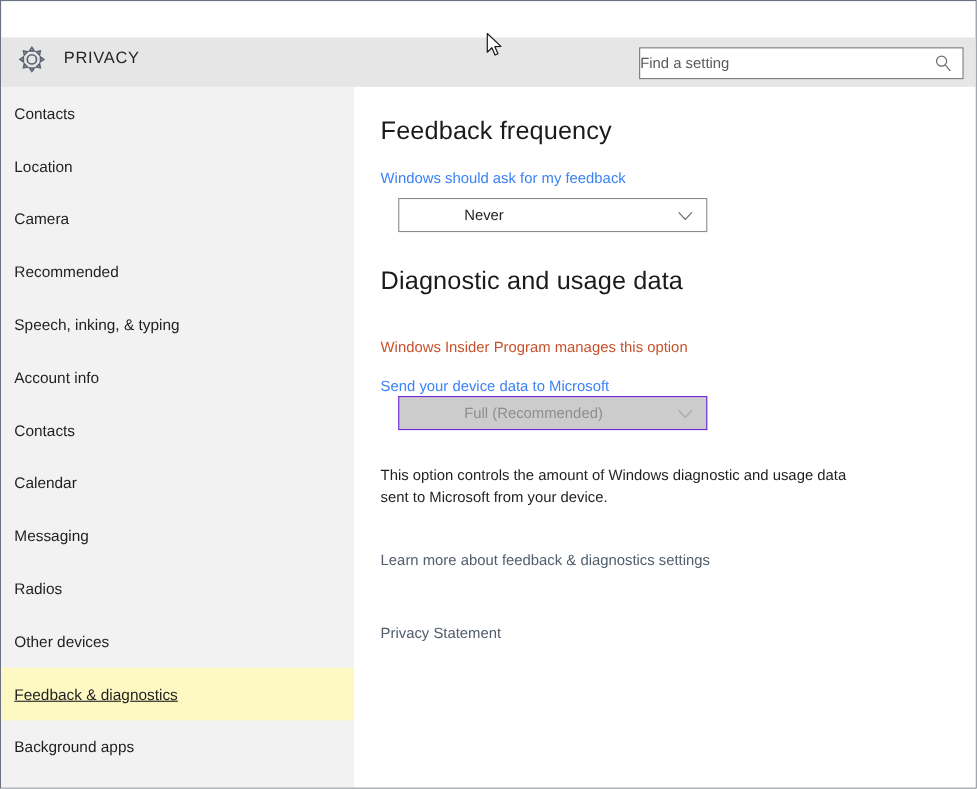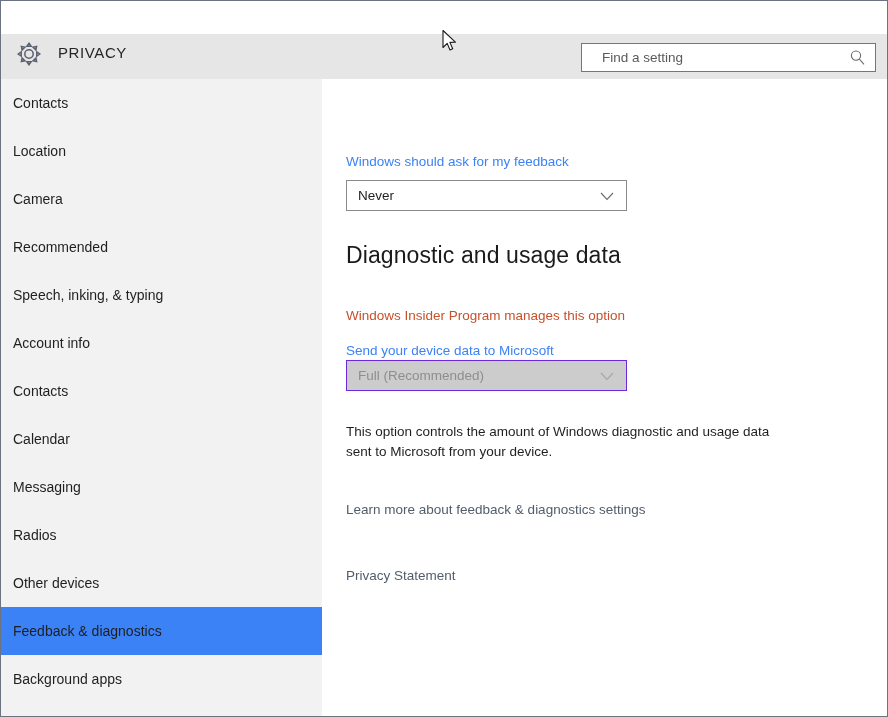--- a/index.html
+++ b/index.html
@@ -116,21 +116,21 @@
     display: flex;
     align-items: center;
   }
   .search-input {
     border: 0;
     outline: none;
     background: transparent;
     font-family: "Liberation Sans", sans-serif;
     font-size: 13.5px;
     color: #444;
-    padding-left: 20px;
+    padding-left: 0;
     width: 240px;
     height: 25px;
   }
   .search-input::placeholder {
     color: #5a5a5a;
     opacity: 1;
   }
   .search-icon {
     position: absolute;
     right: 9px;
@@ -148,21 +148,22 @@
   .nav-item {
     height: 48px;
     display: flex;
     align-items: center;
     padding-left: 12px;
     box-sizing: border-box;
     font-size: 14px;
     color: #1f1f1f;
   }
   .nav-item.selected {
-    background: #3b82f6;
+    background: #fef9c3;
+    text-decoration: underline;
   }
 
   
   .content {
     position: absolute;
     left: 321px; top: 78px;
     width: 565px;
     height: 637px;
     background: #ffffff;
   }
@@ -182,28 +183,29 @@
     color: #3b82f6;
   }
   .warn-label {
     position: absolute;
     left: 24px;
     font-size: 13.5px;
     color: #c7512c;
   }
   .dropdown {
     position: absolute;
-    left: 24px;
+    left: 40px;
     width: 281px;
     height: 31px;
     box-sizing: border-box;
     background: #ffffff;
     border: 1px solid #8a8a8a;
     display: flex;
     align-items: center;
+    padding-left: 48px;
   }
   .dropdown .value {
     font-size: 13.5px;
     color: #1f1f1f;
     padding-left: 11px;
   }
   .dropdown .chev {
     position: absolute;
     right: 12px;
     top: 11px;
@@ -327,20 +329,21 @@
     <div class="nav-item selected">
       <span>Feedback &amp; diagnostics</span>
     </div>
     <div class="nav-item">
       <span>Background apps</span>
     </div>
   </div>
 
   <div class="content">
 
+    <h2 class="section-title" style="top: 26px;">Feedback frequency</h2>
 
     <div class="field-label" style="top: 75px;">Windows should ask for my feedback</div>
 
     <div class="dropdown" style="top: 101px;">
       <span class="value">Never</span>
       <svg class="chev" width="14" height="9" viewBox="0 0 14 9">
         <path d="M1 1 L7 7.4 L13 1" stroke="#6b6b6b" stroke-width="1.1" fill="none"></path>
       </svg>
     </div>
 

